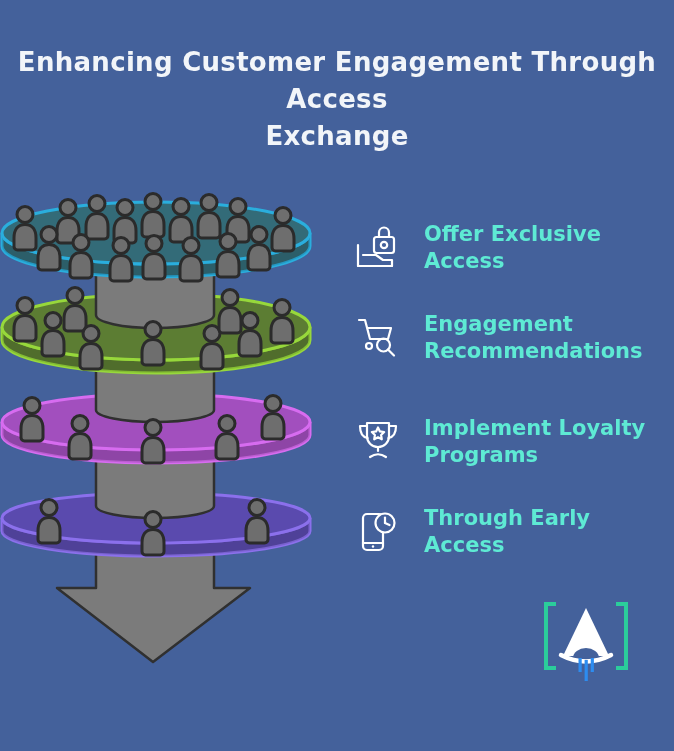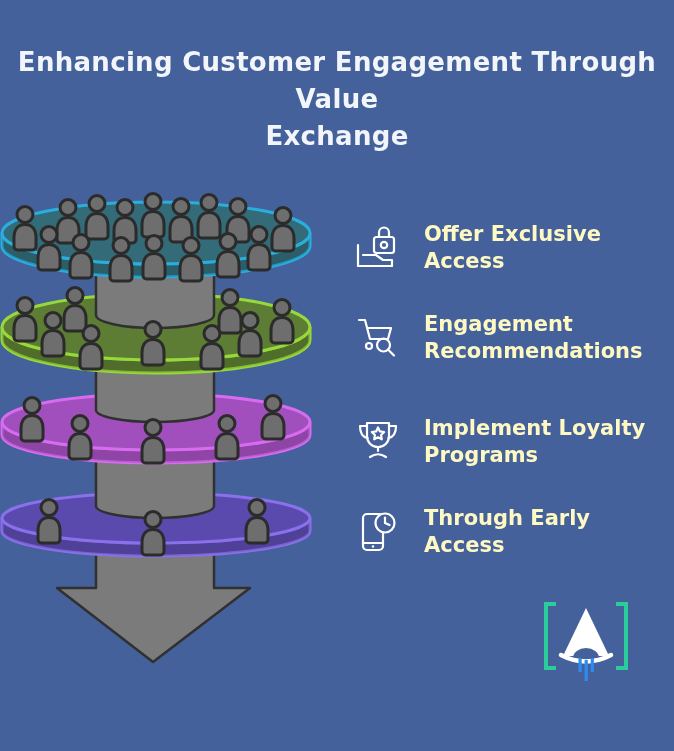--- a/index.html
+++ b/index.html
@@ -13,31 +13,31 @@
     text-align:center;color:#F2F5F9;font-size:26px;font-weight:700;
     line-height:1.42;letter-spacing:.3px;white-space:pre-line;
   }
   .funnel-svg{position:absolute;left:0;top:0;width:674px;height:751px;}
   .strategy-row{
     position:absolute;left:352px;display:flex;align-items:center;gap:20px;height:84px;
   }
   .row-1{top:206px}.row-2{top:296px}.row-3{top:400px}.row-4{top:490px}
   .strategy-icon{width:52px;height:52px;flex:0 0 52px;}
   .strategy-label{
-    color:#fef9c3;font-size:21px;font-weight:700;line-height:1.3;
+    color:#5eead4;font-size:21px;font-weight:700;line-height:1.3;
     white-space:pre-line;width:250px;
   }
   .logo{position:absolute;left:540px;top:596px;width:92px;height:92px;}
 </style>
 </head>
 <body>
 
 <div class="canvas">
 
-  <h1 class="title">Enhancing Customer Engagement Through Value
+  <h1 class="title">Enhancing Customer Engagement Through Access
 Exchange</h1>
 
   <svg class="funnel-svg" viewBox="0 0 674 751">
     <defs>
       <symbol id="person-shape" viewBox="0 0 34 50">
         <path d="M17 21.5 C9.5 21.5 6 27 6 35 L6 43.5 C6 45.5 7.5 47 9.5 47 L24.5 47 C26.5 47 28 45.5 28 43.5 L28 35 C28 27 24.5 21.5 17 21.5 Z" fill="#6E6E6E" stroke="#2B2B2B" stroke-width="3" stroke-linejoin="round"></path>
         <circle cx="17" cy="11.5" r="8" fill="#6E6E6E" stroke="#2B2B2B" stroke-width="3"></circle>
       </symbol>
     </defs>
 

